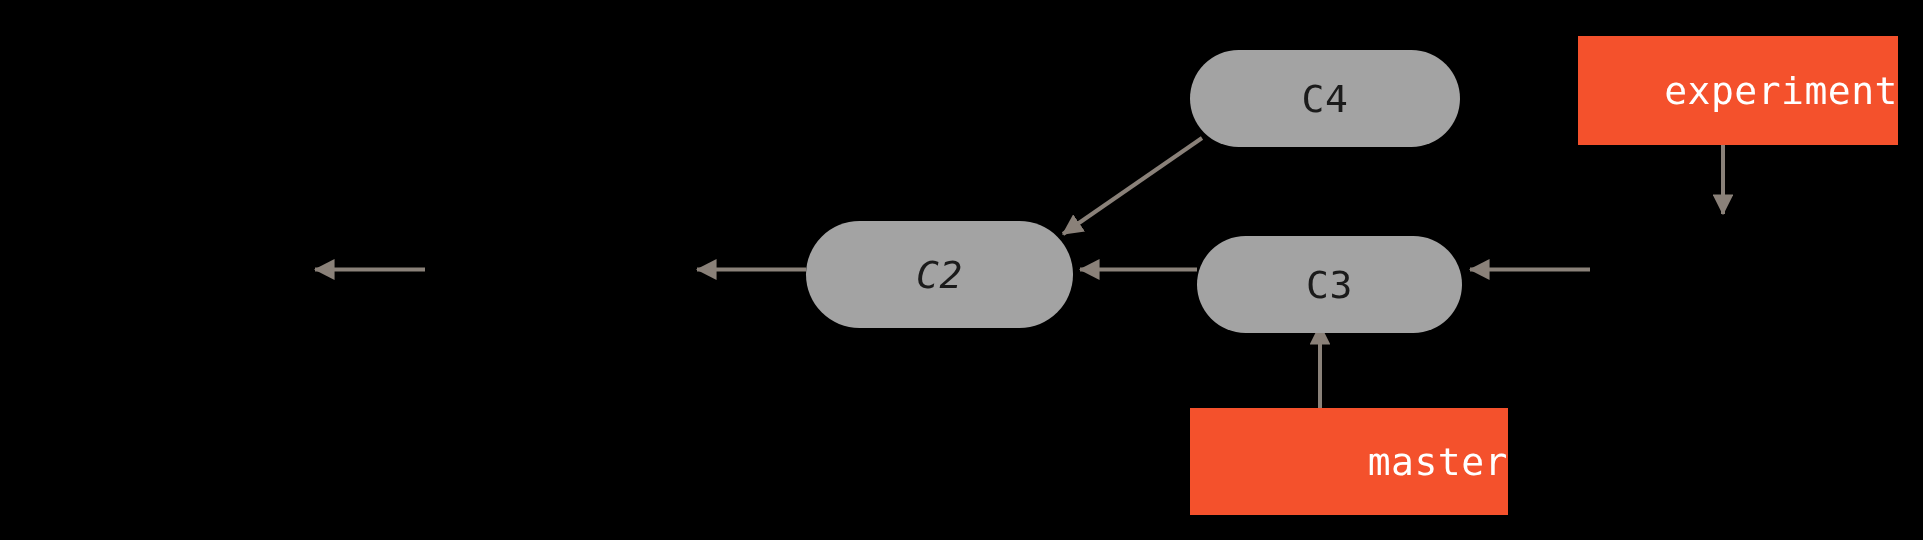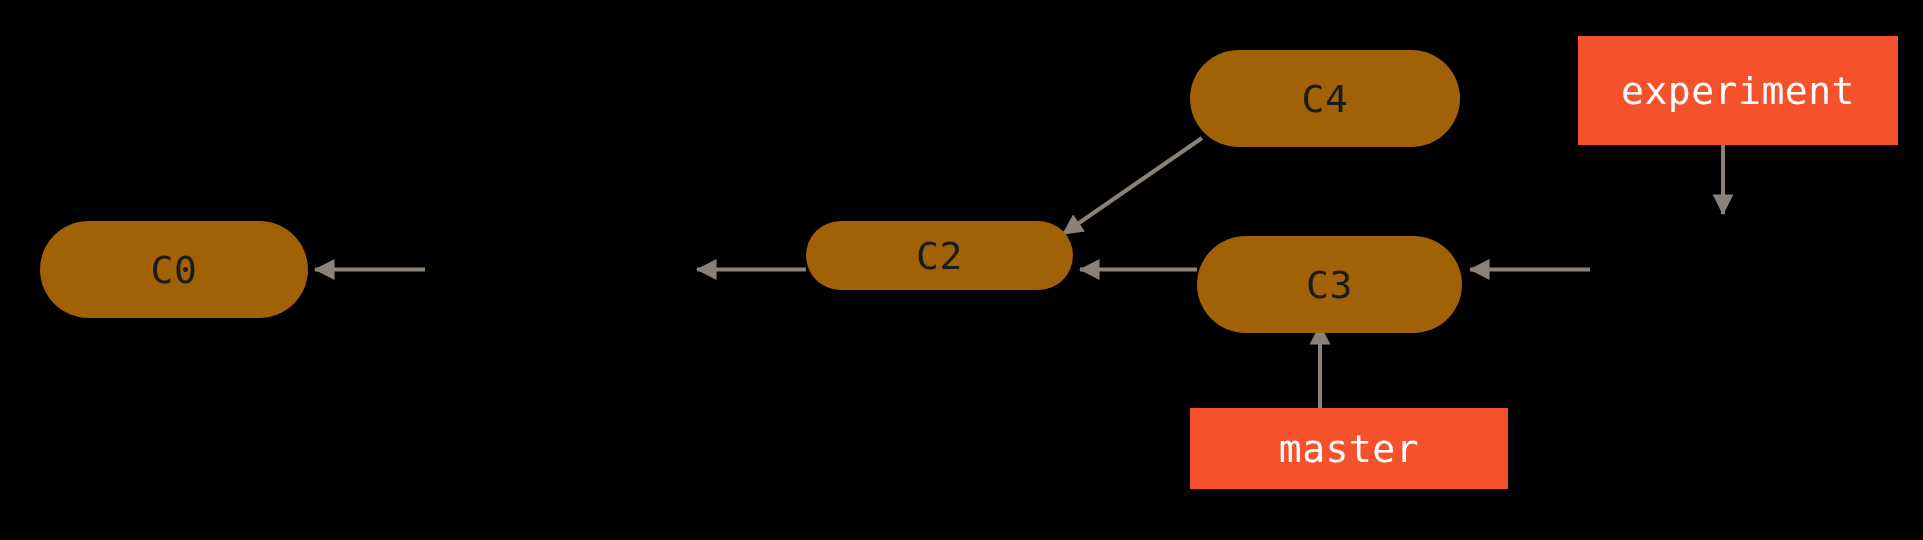--- a/index.html
+++ b/index.html
@@ -19,38 +19,38 @@
   #edges {
     position: absolute;
     left: 0;
     top: 0;
     width: 1923px;
     height: 540px;
     pointer-events: none;
   }
   .commit {
     position: absolute;
-    background: #a16207;
+    background: #a3a3a3;
     border-radius: 999px;
     display: flex;
     align-items: center;
     justify-content: center;
     color: #1b1b1b;
     font-family: "DejaVu Sans Mono", "Liberation Mono", monospace;
     font-size: 38px;
     letter-spacing: 0.5px;
     line-height: 1;
     z-index: 2;
   }
   .ref {
     position: absolute;
     background: #f4512c;
     display: flex;
     align-items: center;
-    justify-content: center;
+    justify-content: flex-end;
     color: #ffffff;
     font-family: "DejaVu Sans Mono", "Liberation Mono", monospace;
     font-size: 38px;
     letter-spacing: 0.5px;
     line-height: 1;
     z-index: 2;
   }
 </style>
 </head>
 <body>
@@ -72,39 +72,36 @@
 
     <line x1="1202" y1="138" x2="1063" y2="234" stroke="#8a8179" stroke-width="4" marker-end="url(#ah)"></line>
 
     <line x1="1590" y1="269.5" x2="1470" y2="269.5" stroke="#8a8179" stroke-width="4" marker-end="url(#ah)"></line>
 
     <line x1="1723" y1="145" x2="1723" y2="214" stroke="#8a8179" stroke-width="4" marker-end="url(#ah)"></line>
 
     <line x1="1320" y1="408" x2="1320" y2="325" stroke="#8a8179" stroke-width="4" marker-end="url(#ah)"></line>
   </svg>
 
-  <div class="commit" style="left:40px; top:221px; width:268px; height:97px;">
-    <span>C0</span>
-  </div>
 
 
-  <div class="commit" style="left:806px; top:221px; width:267px; height:69px;">
+  <div class="commit" style="left:806px; top:221px; width:267px; height:107px;font-style:italic;">
     <span>C2</span>
   </div>
 
   <div class="commit" style="left:1197px; top:236px; width:265px; height:97px;">
     <span>C3</span>
   </div>
 
   <div class="commit" style="left:1190px; top:50px; width:270px; height:97px;">
     <span>C4</span>
   </div>
 
 
   <div class="ref" style="left:1578px; top:36px; width:320px; height:109px;">
     <span>experiment</span>
   </div>
 
-  <div class="ref" style="left:1190px; top:408px; width:318px; height:81px;">
+  <div class="ref" style="left:1190px; top:408px; width:318px; height:107px;">
     <span>master</span>
   </div>
 
 </div>
 
 </body></html>

